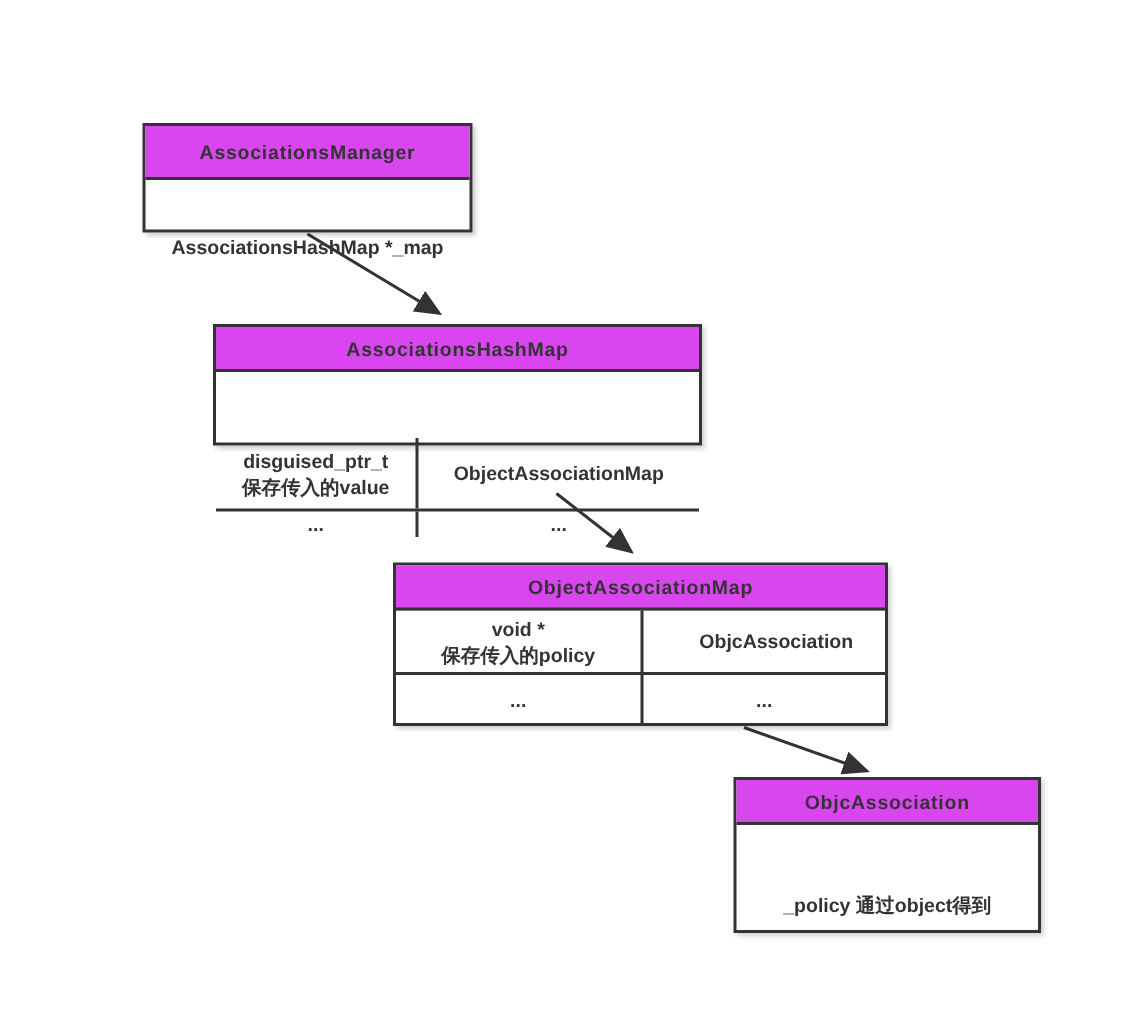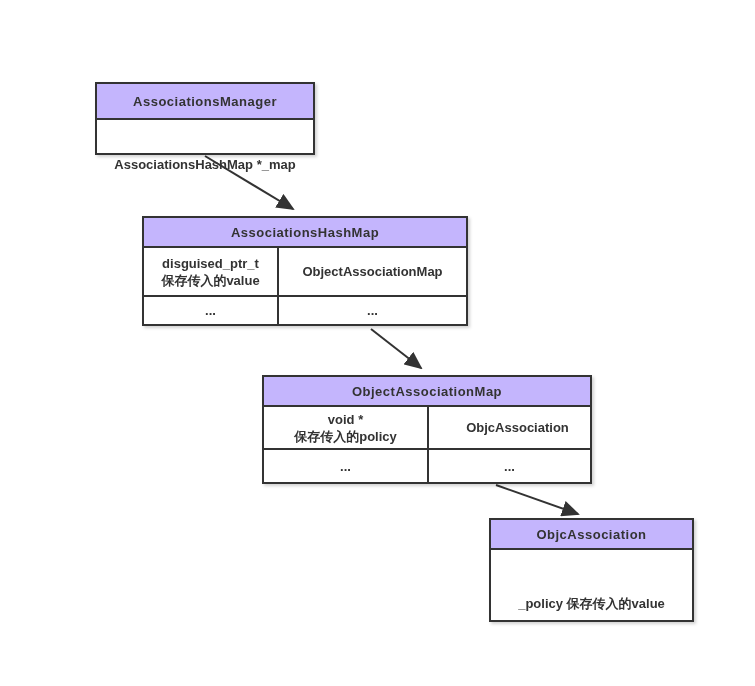--- a/index.html
+++ b/index.html
@@ -29,21 +29,21 @@
     box-sizing: border-box;
     border: 2px solid #333333;
     background: #ffffff;
     display: flex;
     flex-direction: column;
     box-shadow: 2px 2px 3px rgba(0,0,0,0.18);
     font-weight: bold;
     font-size: 13px;
   }
   .node-header {
-    background: #c4b5fd;
+    background: #d946ef;
     border-bottom: 2px solid #333333;
     display: flex;
     align-items: center;
     justify-content: center;
     font-size: 13px;
     letter-spacing: 0.5px;
     flex: 0 0 auto;
   }
   .node-row {
     display: flex;
@@ -68,24 +68,24 @@
     align-items: center;
     justify-content: center;
     text-align: center;
     line-height: 17px;
   }
   .cell-key { border-right: 2px solid #333333; flex: 0 0 auto; }
   .cell-val { flex: 1 1 auto; }
   
   #node-manager     { left: 95px;  top: 82px;  width: 220px; height: 73px; }
   #node-manager .node-header { height: 34px; }
-  #node-hashmap     { left: 142px; top: 216px; width: 326px; height: 110px; }
+  #node-hashmap     { left: 142px; top: 216px; width: 326px; height: 81px; }
   #node-hashmap .node-header { height: 28px; }
   #node-hashmap .cell-key { width: 133px; }
-  #node-hashmap .row-main { flex: 0 0 47px; }
+  #node-hashmap .row-main { flex: 0 0 47px; margin-top: 44px; }
   #node-objmap      { left: 262px; top: 375px; width: 330px; height: 109px; }
   #node-objmap .node-header { height: 28px; }
   #node-objmap .cell-key { width: 163px; }
   #node-objmap .row-main { flex: 0 0 41px; gap: 16px; }
   #node-assoc       { left: 489px; top: 518px; width: 205px; height: 104px; }
   #node-assoc .node-header { height: 28px; }
 </style>
 </head>
 <body>
 
@@ -132,16 +132,16 @@
       <div class="cell cell-val">ObjcAssociation</div>
     </div>
     <div class="grid-row">
       <div class="cell cell-key">...</div>
       <div class="cell cell-val">...</div>
     </div>
   </div>
 
   <div class="node" id="node-assoc">
     <div class="node-header">ObjcAssociation</div>
-    <div class="node-row">_policy 保存传入的value</div>
+    <div class="node-row">_policy 通过object得到</div>
   </div>
 
 </div>
 
 </body></html>

